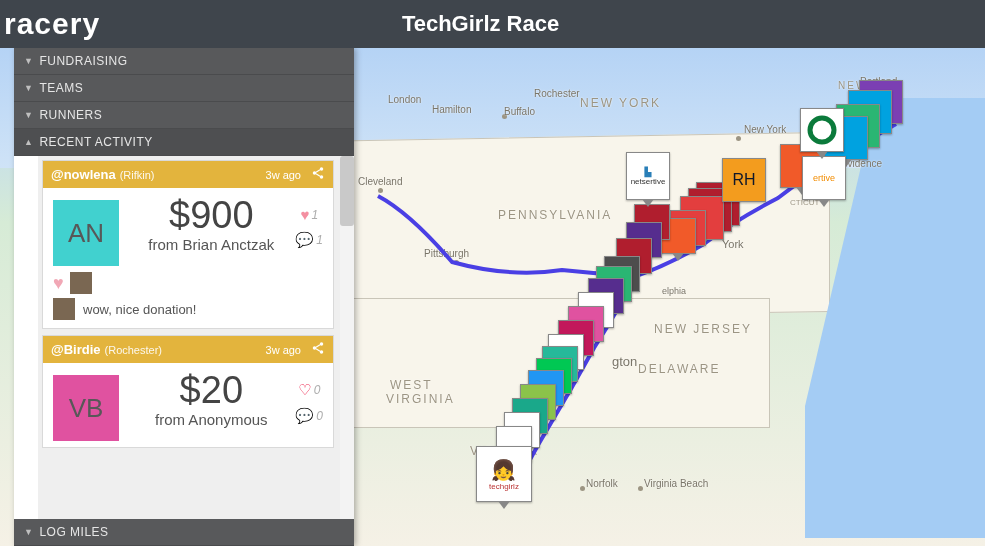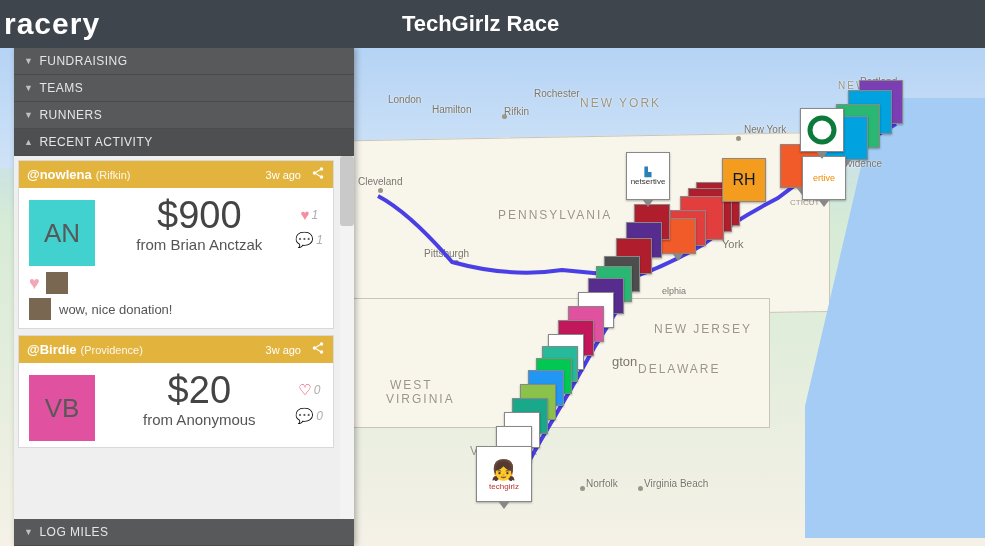--- a/index.html
+++ b/index.html
@@ -66,21 +66,21 @@
   <div class="mapstate" style="top:90px;left:130px;width:700px;height:180px;transform:skewY(-1deg);"></div>
   <div class="mapstate" style="top:250px;left:350px;width:420px;height:130px;"></div>
   <div class="water" style="top:50px;right:0;width:180px;height:440px;background:#a4ccf4;clip-path:polygon(40% 0,100% 0,100% 100%,0 100%,0 70%);"></div>
 
   <span class="maplbl city" style="top:12px;left:22px;">Oshkosh</span>
   <span class="maplbl city" style="top:12px;left:174px;">Mississauga</span>
   <span class="maplbl city" style="top:46px;left:388px;">London</span>
   <span class="maplbl city" style="top:56px;left:432px;">Hamilton</span>
   <span class="maplbl city" style="top:40px;left:534px;">Rochester</span>
   <span class="citydot" style="top:66px;left:502px;"></span>
-  <span class="maplbl city" style="top:58px;left:504px;">Rifkin</span>
+  <span class="maplbl city" style="top:58px;left:504px;">Buffalo</span>
   <span class="maplbl state" style="top:48px;left:580px;">NEW YORK</span>
   <span class="citydot" style="top:88px;left:736px;"></span>
   <span class="maplbl city" style="top:76px;left:744px;">New York</span>
   <span class="maplbl city" style="top:28px;left:860px;">Portland</span>
   <span class="maplbl state" style="top:32px;left:838px;font-size:10px;">NEW</span>
   <span class="citydot" style="top:124px;left:832px;"></span>
   <span class="maplbl city" style="top:110px;left:832px;">Providence</span>
   <span class="maplbl state" style="top:150px;left:790px;font-size:8px;letter-spacing:0;">CTICUT</span>
   <span class="citydot" style="top:140px;left:378px;"></span>
   <span class="maplbl city" style="top:128px;left:358px;">Cleveland</span>
@@ -219,21 +219,21 @@
     </div>
   <div class="accordion-head">
       <span class="chev">▼</span>
       <span>RUNNERS</span>
     </div>
   <div class="accordion-head" style="background:#4e4f51;">
       <span class="chev">▲</span>
       <span>RECENT ACTIVITY</span>
     </div>
 
-  <div class="feed" style="position:relative;">
+  <div class="feed" style="position:relative;margin-left:24px;">
     <div class="scrolltrack">
         <div class="scrollthumb"></div>
       </div>
 
     <div class="card" style="margin-right:16px;">
       <div class="card-head">
         <span class="handle">@nowlena</span>
         <span class="family">(Rifkin)</span>
         <span class="time">3w ago</span>
         <span class="share">
@@ -268,21 +268,21 @@
       </div>
       <div class="comments">
         <span class="mini-av"></span>
         <span>wow, nice donation!</span>
       </div>
     </div>
 
     <div class="card" style="margin-right:16px;">
       <div class="card-head">
         <span class="handle">@Birdie</span>
-        <span class="family">(Providence)</span>
+        <span class="family">(Rochester)</span>
         <span class="time">3w ago</span>
         <span class="share">
           <svg width="14" height="14" viewBox="0 0 24 24" fill="#fff">
               <circle cx="18" cy="5" r="3"></circle>
               <circle cx="6" cy="12" r="3"></circle>
               <circle cx="18" cy="19" r="3"></circle>
               <path d="M8.6 10.6l6.8-4M8.6 13.4l6.8 4" stroke="#fff" stroke-width="2"></path>
             </svg>
         </span>
       </div>

